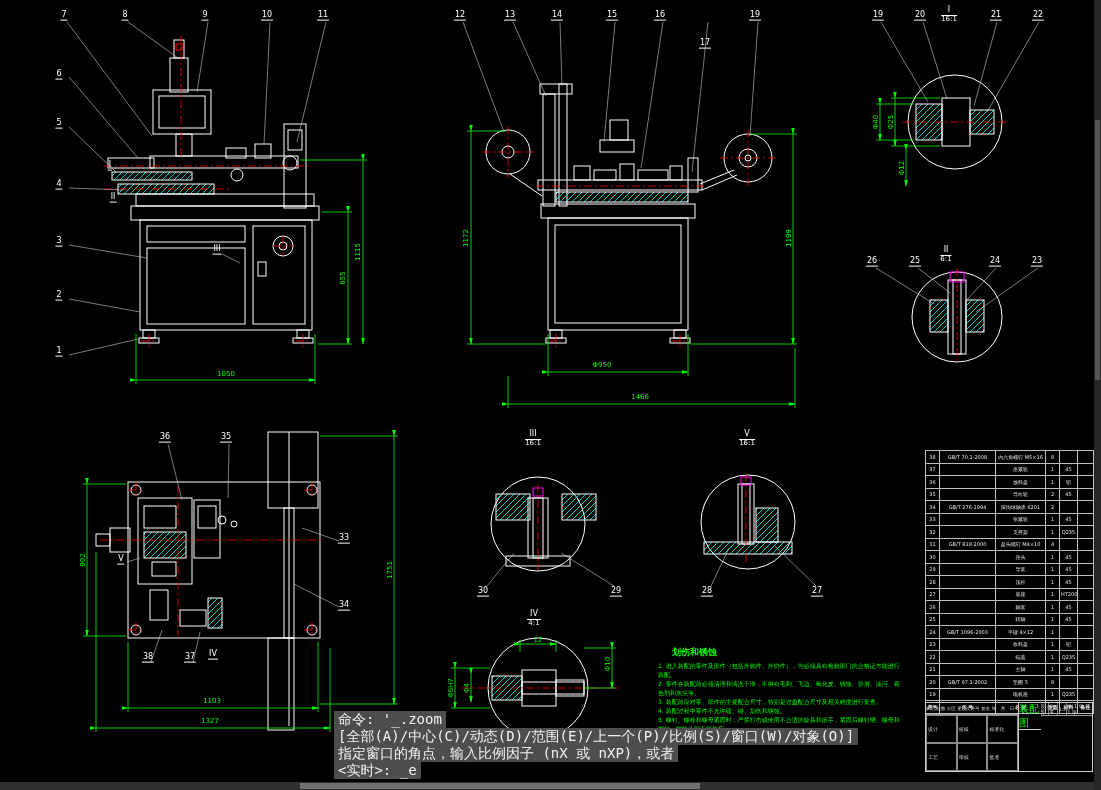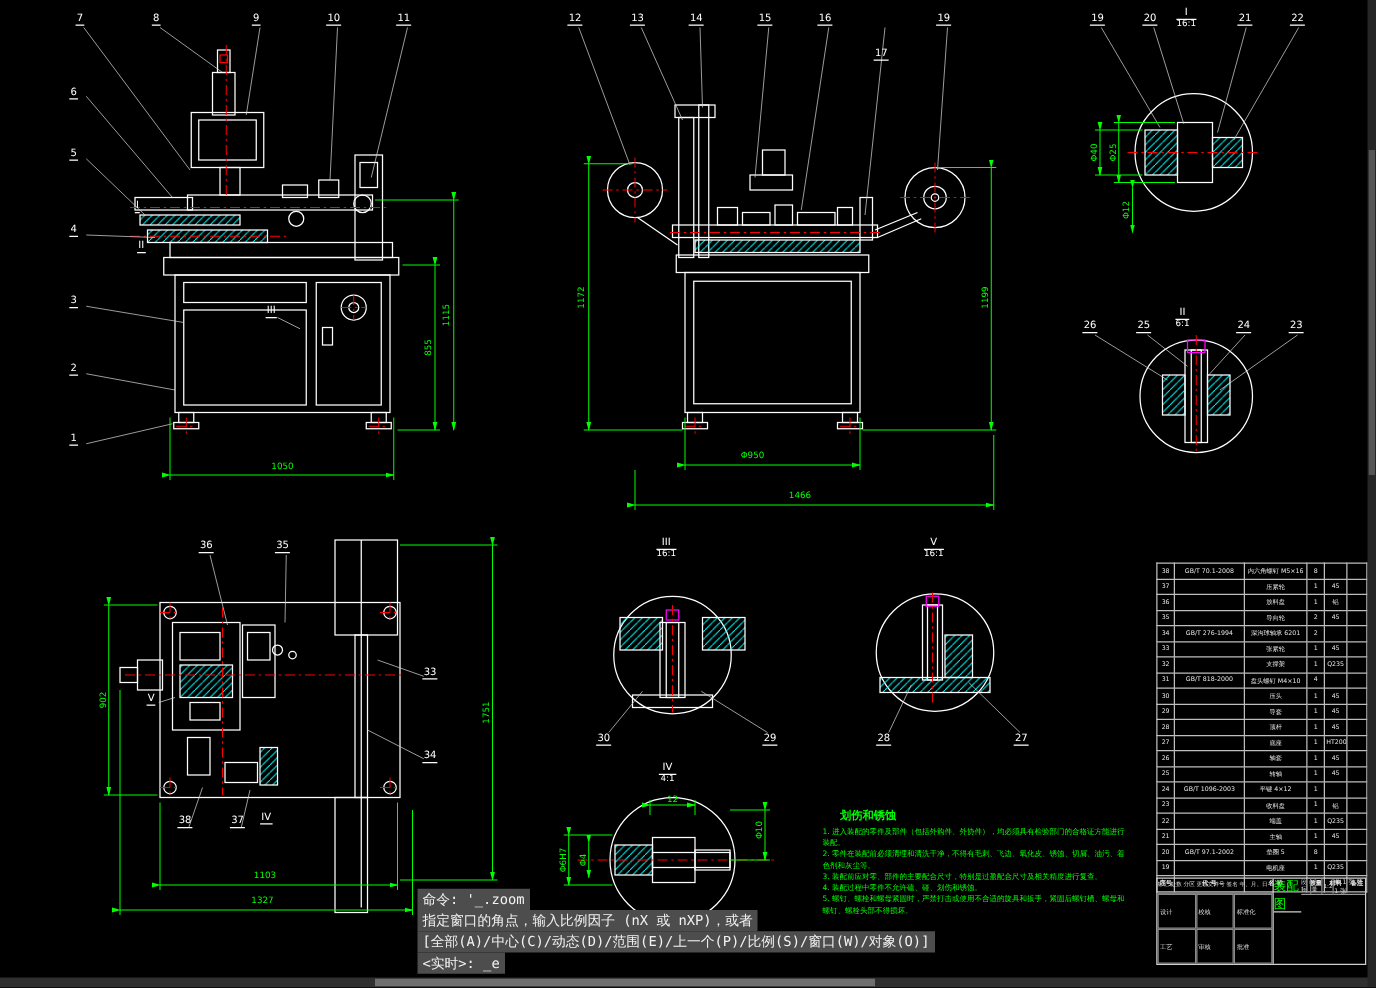--- a/index.html
+++ b/index.html
@@ -33,21 +33,21 @@
   .tb-right{flex:1;display:flex;flex-direction:row;}
   .tb-title{height:26px;display:flex;align-items:center;justify-content:center;color:#00ff00;
             font-size:10px;border-bottom:0.5px solid #cfcfcf;}
   .tb-meta{height:12px;display:flex;border-bottom:0.5px solid #9a9a9a;}
   .tb-meta span{flex:1;border-right:0.5px solid #8a8a8a;font-size:4.5px;display:flex;
                 align-items:center;justify-content:center;overflow:hidden;}
   .tb-sheet{height:12px;font-size:5px;display:flex;align-items:center;justify-content:center;
             border-bottom:0.5px solid #9a9a9a;}
   .tb-no{flex:1;}
   .cmd{position:absolute;left:334px;top:711px;z-index:5;font-family:"DejaVu Sans Mono",monospace;
-       font-size:11px;color:#f2f2f2;line-height:17px;}
+       font-size:14px;color:#f2f2f2;line-height:17px;}
   .cmd .l{display:table;background:#4d4d4d;padding:0 4px;}
   .hscroll{position:absolute;left:0;bottom:0;width:1101px;height:8px;background:#2f2f2f;z-index:6;}
   .hthumb{position:absolute;left:300px;top:1px;width:400px;height:6px;background:#6f6f6f;}
   .vscroll{position:absolute;right:0;top:0;width:7px;height:790px;background:#262626;z-index:6;}
   .vthumb{position:absolute;left:1px;top:120px;width:5px;height:260px;background:#555;}
 </style>
 </head>
 <body>
 
 <div class="canvas">
@@ -621,22 +621,22 @@
         <span>质量</span>
         <span>1:2</span>
       </div>
       <div class="tb-sheet">共 1 张  第 1 张</div>
       <div class="tb-no"></div>
     </div>
   </div>
 
   <div class="cmd">
     <div class="l">命令: '_.zoom</div>
+    <div class="l">[全部(A)/中心(C)/动态(D)/范围(E)/上一个(P)/比例(S)/窗口(W)/对象(O)]</div>
     <div class="l">指定窗口的角点，输入比例因子 (nX 或 nXP)，或者</div>
-    <div class="l">[全部(A)/中心(C)/动态(D)/范围(E)/上一个(P)/比例(S)/窗口(W)/对象(O)]</div>
     <div class="l">&lt;实时&gt;: _e</div>
   </div>
 
   <div class="hscroll">
     <div class="hthumb"></div>
   </div>
   <div class="vscroll">
     <div class="vthumb"></div>
   </div>
 </div>

